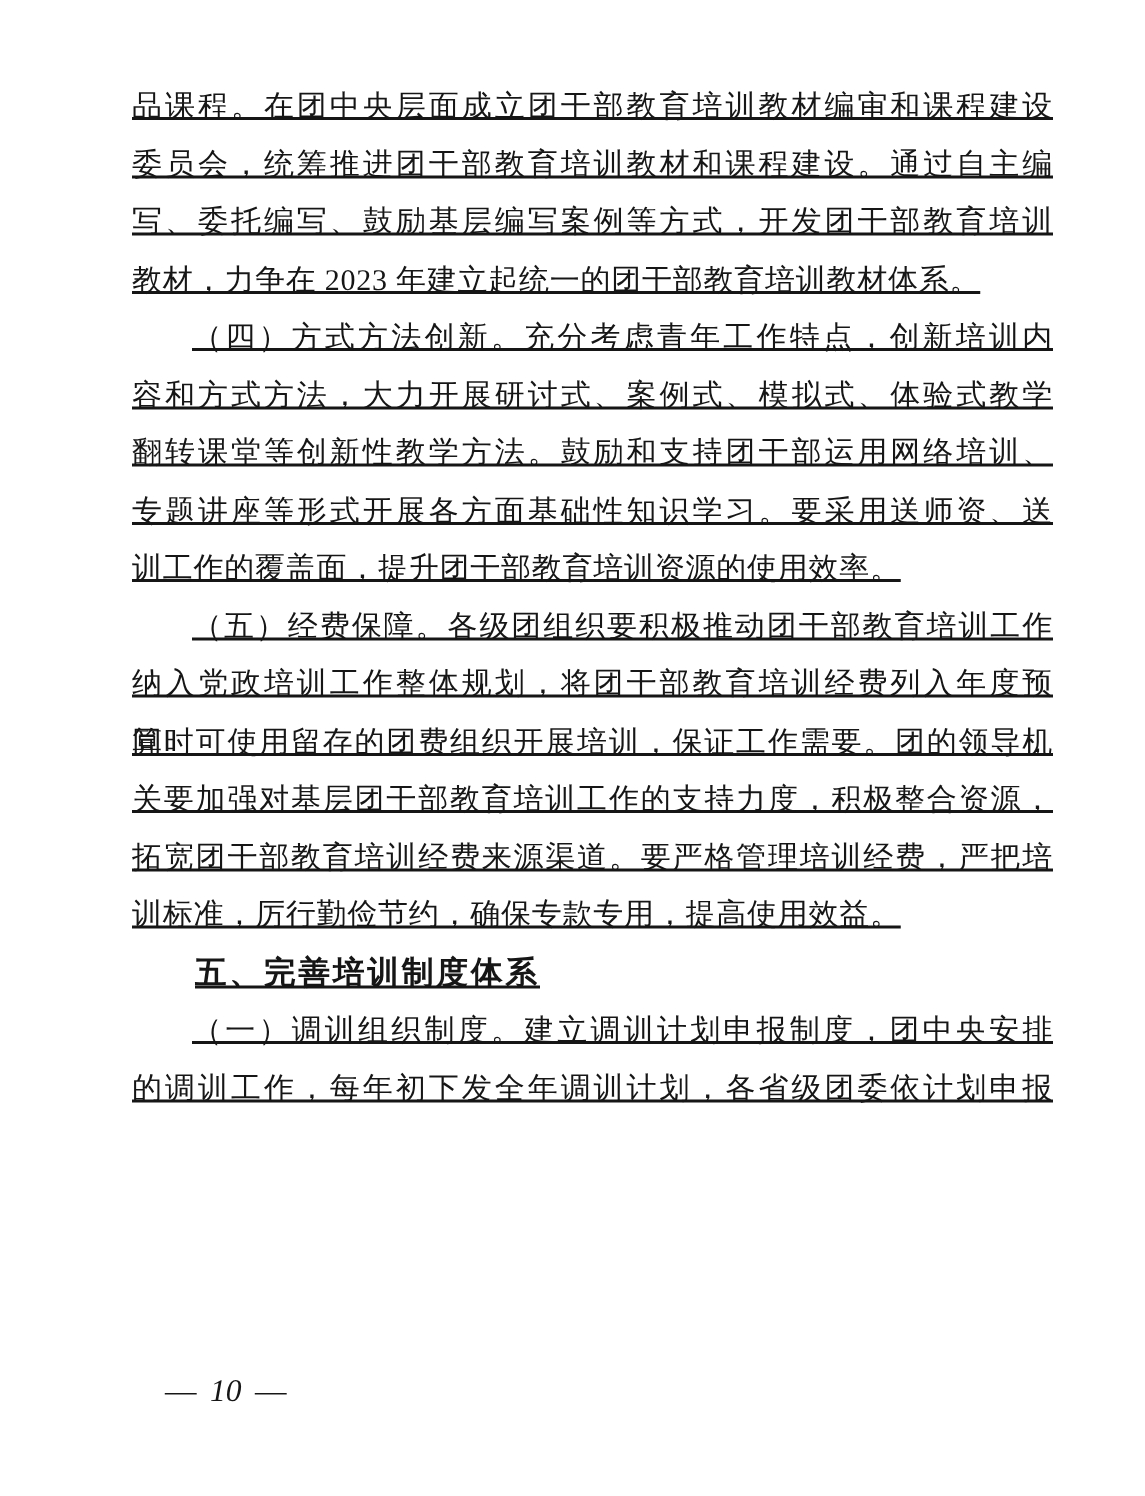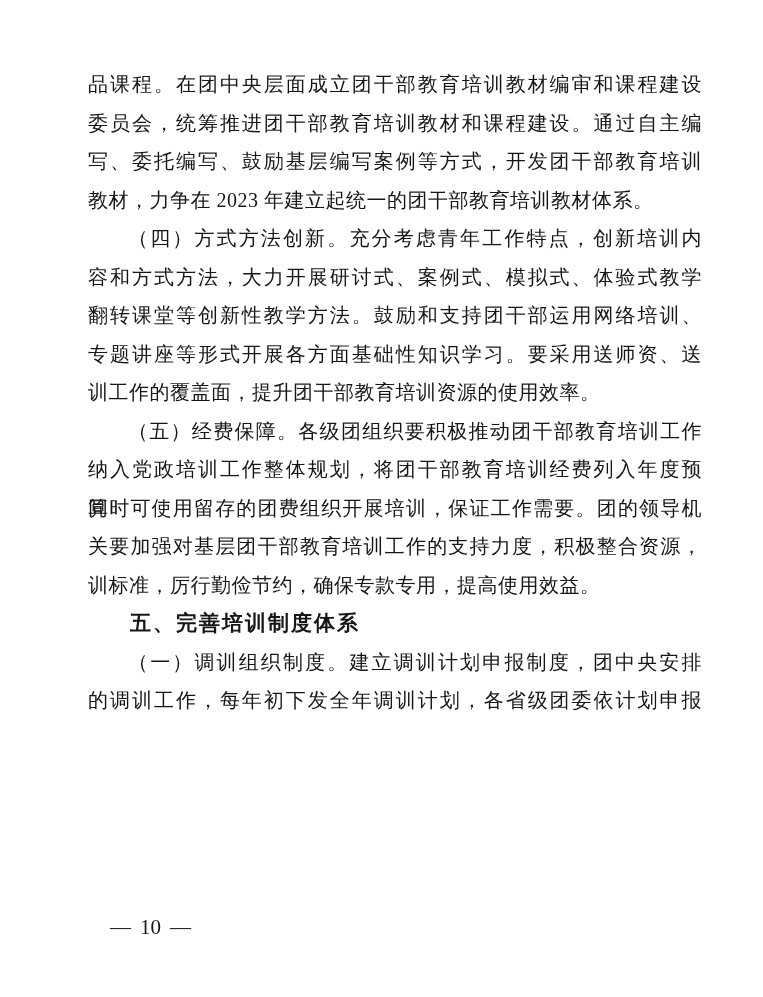--- a/index.html
+++ b/index.html
@@ -12,22 +12,23 @@
     width: 763px;
     height: 997px;
     background: #ffffff;
     overflow: hidden;
     font-family: "Liberation Serif", "DejaVu Serif", serif;
     color: #161616;
   }
   .text-block {
     position: absolute;
     left: 88px;
-    top: 65px;
+    top: 52px;
     width: 614px;
+    text-decoration: underline;
   }
   .line {
     height: 38.5px;
     line-height: 38.5px;
     font-size: 20px;
     white-space: normal;
     text-align: justify;
     text-align-last: left;
     letter-spacing: 0.5px;
   }
@@ -52,20 +53,21 @@
     color: #161616;
     letter-spacing: 0;
   }
   .footer .dash {
     display: inline-block;
     margin: 0 9px;
   }
   .footer .num {
     display: inline-block;
     font-family: "Liberation Serif", "DejaVu Serif", serif;
+    font-style: italic;
   }
 </style>
 </head>
 <body>
 
 <div class="page">
 
   <div class="text-block">
       <div class="line stretch">品课程。在团中央层面成立团干部教育培训教材编审和课程建设</div>
       <div class="line stretch">委员会，统筹推进团干部教育培训教材和课程建设。通过自主编</div>
@@ -73,20 +75,21 @@
       <div class="line">教材，力争在 2023 年建立起统一的团干部教育培训教材体系。</div>
       <div class="line stretch indent">（四）方式方法创新。充分考虑青年工作特点，创新培训内</div>
       <div class="line stretch">容和方式方法，大力开展研讨式、案例式、模拟式、体验式教学</div>
       <div class="line stretch">翻转课堂等创新性教学方法。鼓励和支持团干部运用网络培训、</div>
       <div class="line stretch">专题讲座等形式开展各方面基础性知识学习。要采用送师资、送</div>
       <div class="line">训工作的覆盖面，提升团干部教育培训资源的使用效率。</div>
       <div class="line stretch indent">（五）经费保障。各级团组织要积极推动团干部教育培训工作</div>
       <div class="line stretch">纳入党政培训工作整体规划，将团干部教育培训经费列入年度预算，</div>
       <div class="line stretch">同时可使用留存的团费组织开展培训，保证工作需要。团的领导机</div>
       <div class="line stretch">关要加强对基层团干部教育培训工作的支持力度，积极整合资源，</div>
+      <div class="line stretch">拓宽团干部教育培训经费来源渠道。要严格管理培训经费，严把培</div>
       <div class="line">训标准，厉行勤俭节约，确保专款专用，提高使用效益。</div>
       <div class="line indent heading">五、完善培训制度体系</div>
       <div class="line stretch indent">（一）调训组织制度。建立调训计划申报制度，团中央安排</div>
       <div class="line stretch">的调训工作，每年初下发全年调训计划，各省级团委依计划申报</div>
     </div>
 
   <div class="footer">
     <span class="dash">—</span><span class="num">10</span><span class="dash">—</span>
   </div>
 

